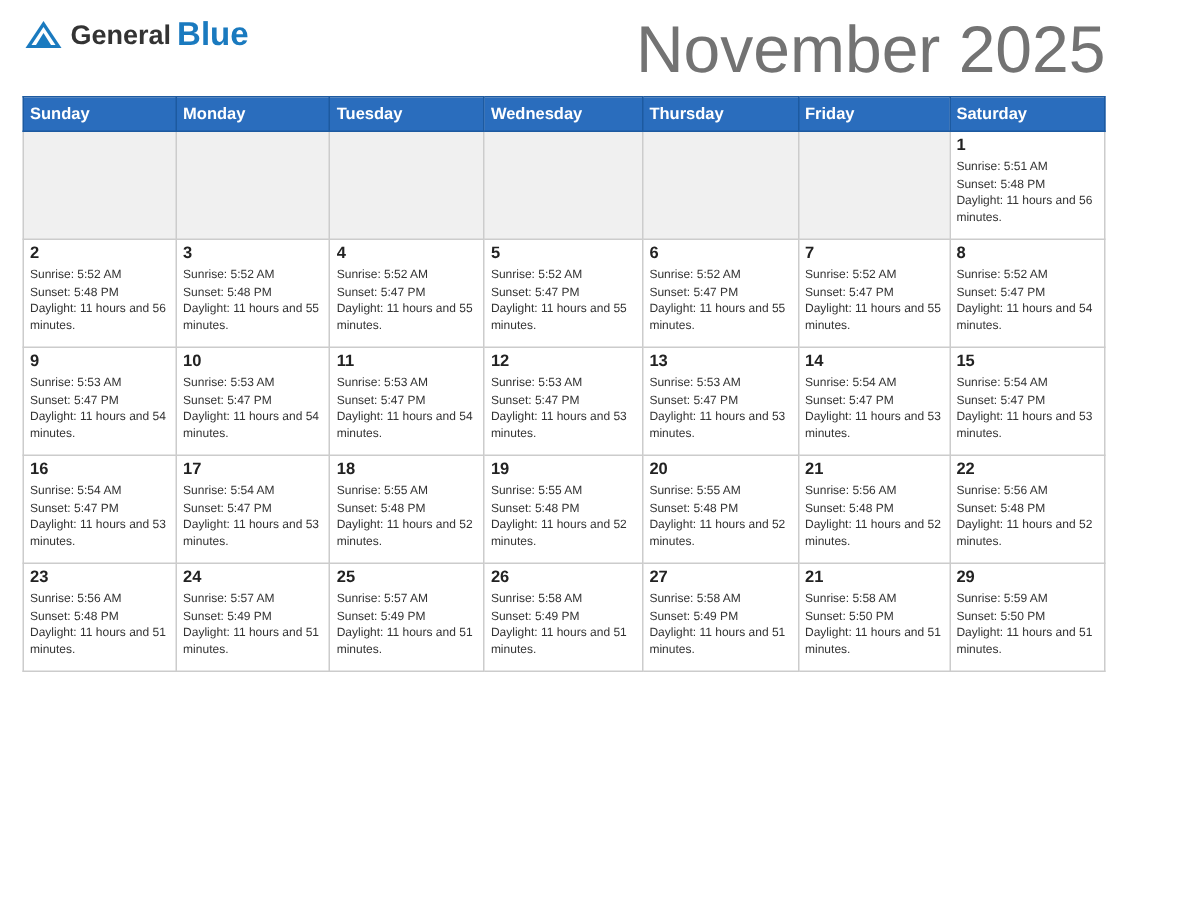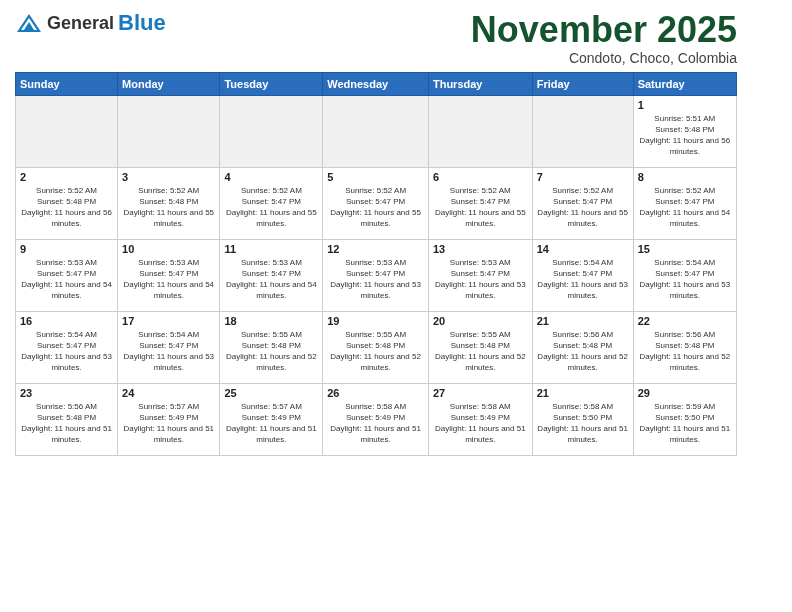--- a/index.html
+++ b/index.html
@@ -42,23 +42,23 @@
       color: #1a7abf;
     }
     .logo-icon {
       width: 28px;
       height: 22px;
     }
     .title-area {
       text-align: right;
     }
     .month-title {
-      font-size: 36px;
-      font-weight: bold;
-      color: #14532d;
+      font-size: 44px;
+      font-weight: normal;
+      color: #737373;
       line-height: 1.1;
     }
     .location {
       font-size: 14px;
       color: #444;
     }
     .calendar {
       width: 100%;
       border-collapse: collapse;
       border: 1px solid #ccc;
@@ -93,42 +93,40 @@
       font-size: 11px;
       font-weight: bold;
       color: #222;
       display: block;
       margin-bottom: 2px;
     }
     .day-info {
       font-size: 8px;
       line-height: 1.4;
       color: #333;
-      text-align: center;
     }
   </style>
 </head>
 <body>
 
 <div class="page">
   <div class="header">
     <div class="logo-area">
       <div class="logo">
         <svg class="logo-icon" viewBox="0 0 28 22" xmlns="http://www.w3.org/2000/svg">
           <polygon points="14,2 26,20 2,20" fill="#1a7abf"></polygon>
           <polygon points="14,6 22,18 6,18" fill="#fff"></polygon>
           <polygon points="14,10 19,18 9,18" fill="#1a7abf"></polygon>
         </svg>
         <span class="logo-text-general">General</span>
           <span class="logo-text-blue">Blue</span>
       </div>
     </div>
     <div class="title-area">
       <div class="month-title">November 2025</div>
-      <div class="location">Condoto, Choco, Colombia</div>
     </div>
   </div>
 
   <table class="calendar">
     <thead>
       <tr>
       <th>Sunday</th>
           <th>Monday</th>
           <th>Tuesday</th>
           <th>Wednesday</th>

